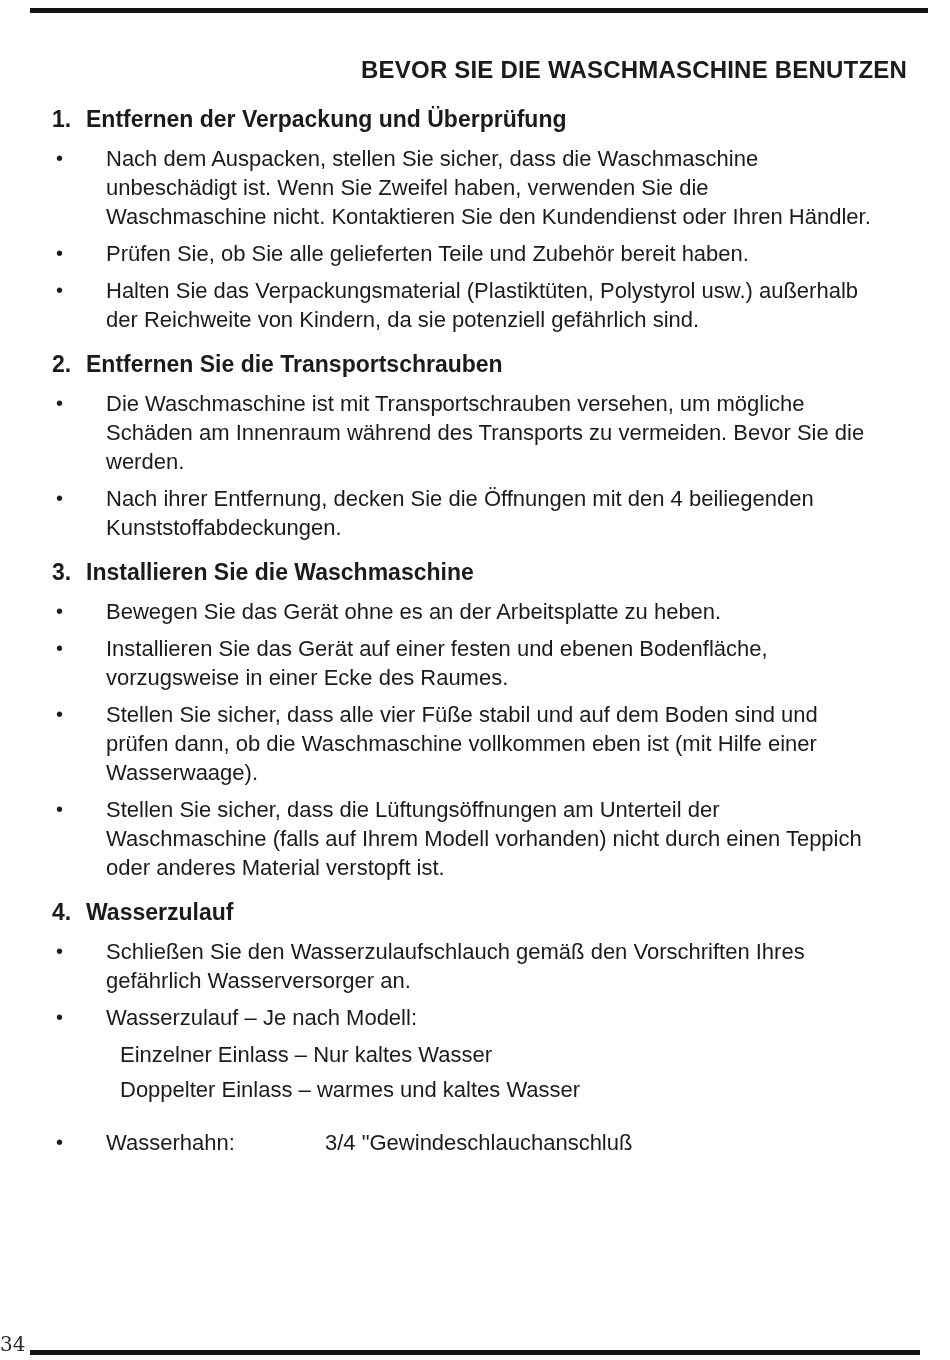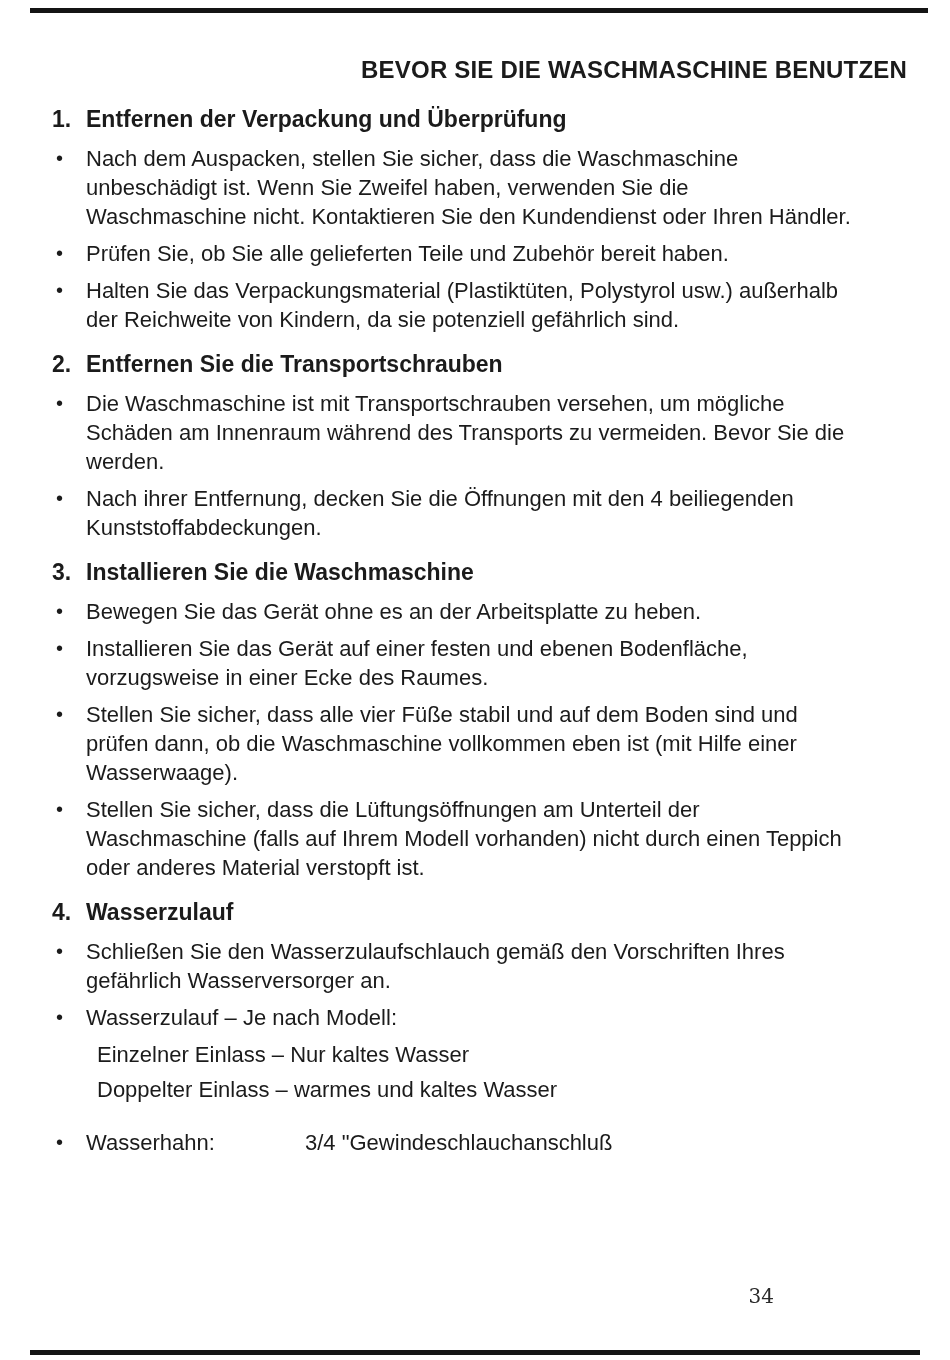--- a/index.html
+++ b/index.html
@@ -50,38 +50,38 @@
     margin-bottom: 8px;
     font-size: 22px;
     line-height: 29px;
   }
   .dot {
     width: 34px;
     flex: none;
     padding-left: 4px;
     font-size: 20px;
   }
-  .bullet-text { flex: 1; }
+  .bullet-text { flex: 1; margin-left: 20px; }
   .line { white-space: pre; }
   .subline {
-    margin-left: 45px;
+    margin-left: 68px;
     margin-top: 6px;
     font-size: 22px;
     line-height: 29px;
     white-space: pre;
   }
   .tap-row { margin-top: 24px; margin-bottom: 0; }
   .tap-label { display: inline-block; width: 219px; white-space: pre; }
   .tap-value { white-space: pre; }
   .page-number {
     position: absolute;
-    top: 1284px;
+    top: 1332px;
     left: 0;
     width: 774px;
-    text-align: right;
+    text-align: left;
     font-family: "DejaVu Serif", serif;
     font-size: 20px;
     color: #2a2a2a;
   }
 </style>
 </head>
 <body>
 
 <div class="scan-bar top"></div>
 <div class="scan-bar bottom"></div>

